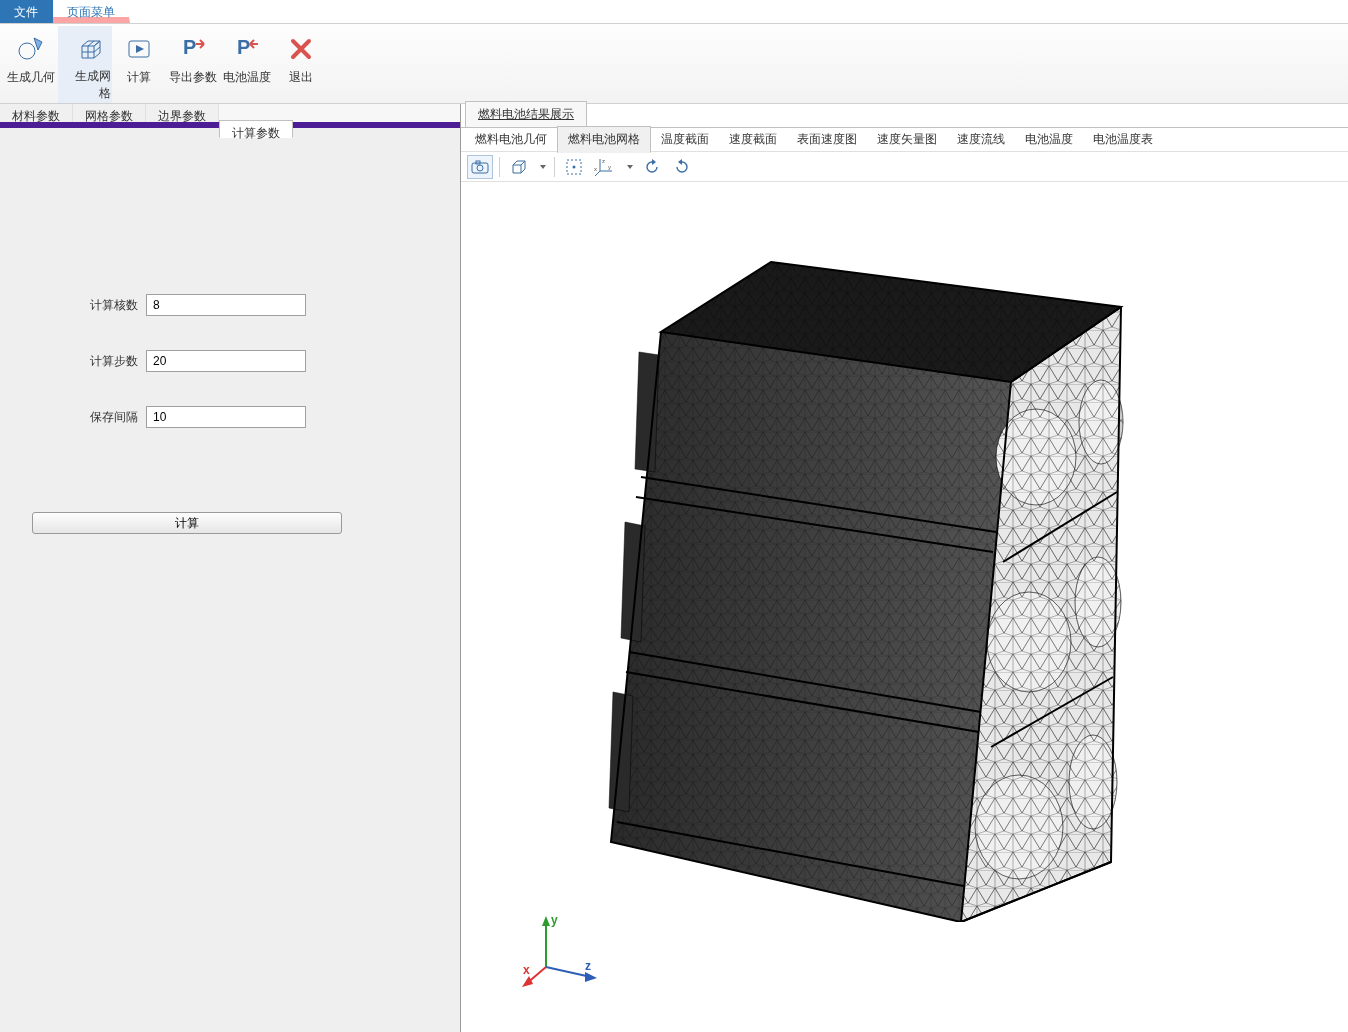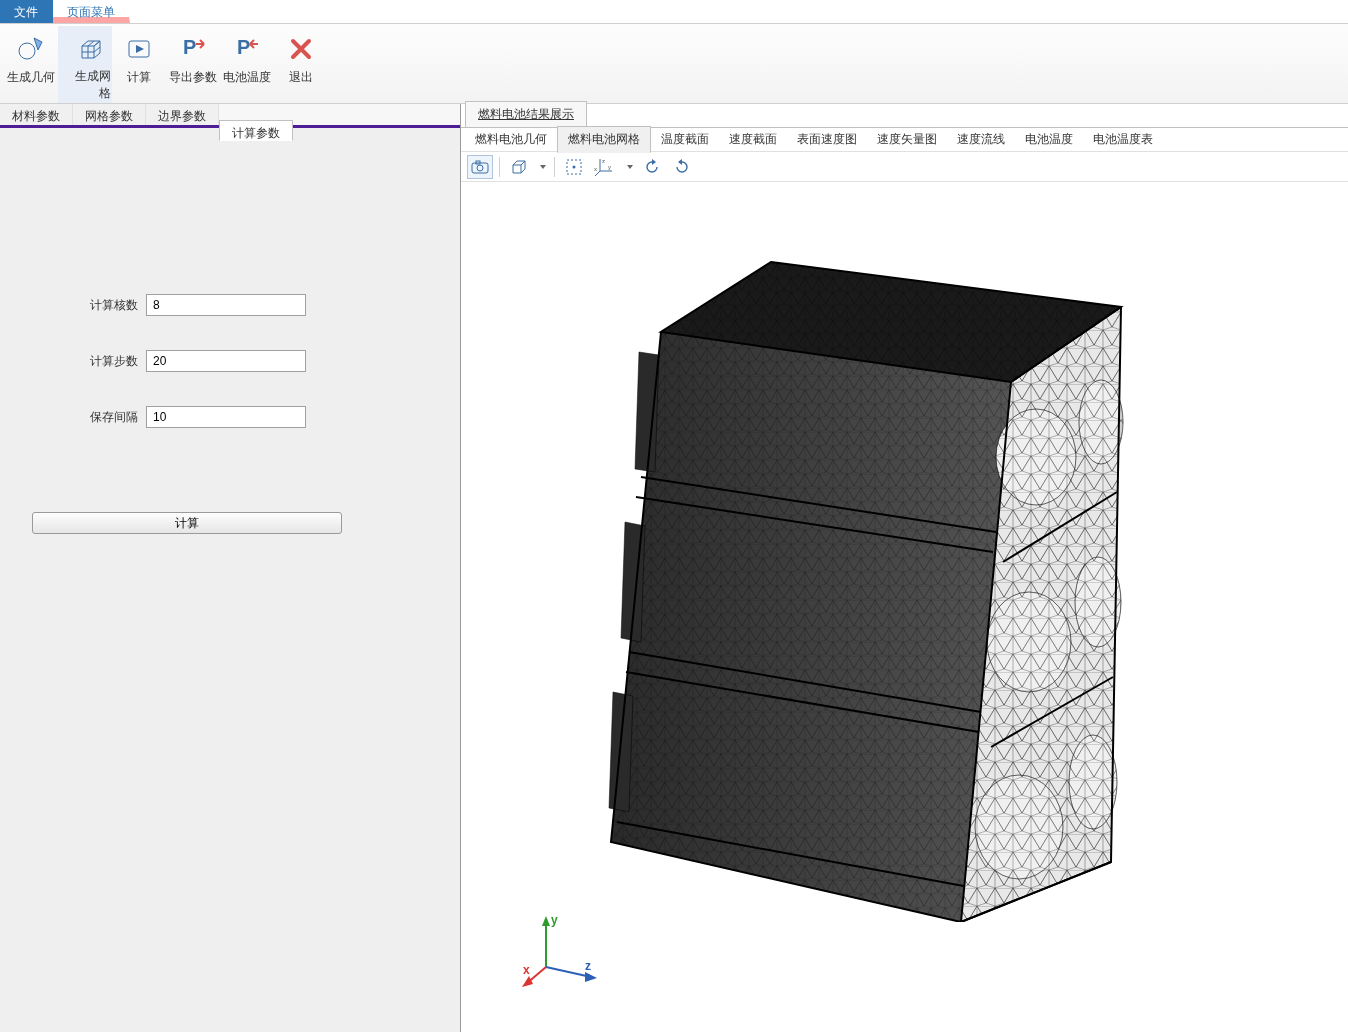--- a/index.html
+++ b/index.html
@@ -78,21 +78,21 @@
     width: 461px;
     border-right: 1px solid #9a9a9a;
     background: #efefef;
     display: flex;
     flex-direction: column;
   }
   .tabstrip {
     display: flex;
     height: 24px;
     background: #f7f7f7;
-    border-bottom: 3px solid #4c1d95;
+    border-bottom: 6px solid #4c1d95;
   }
   .tabstrip .tab {
     padding: 4px 12px;
     font-size: 12px;
     color: #333;
     cursor: pointer;
     border-right: 1px solid #e0e0e0;
     background: #f0f0f0;
   }
   .tabstrip .tab.active {

